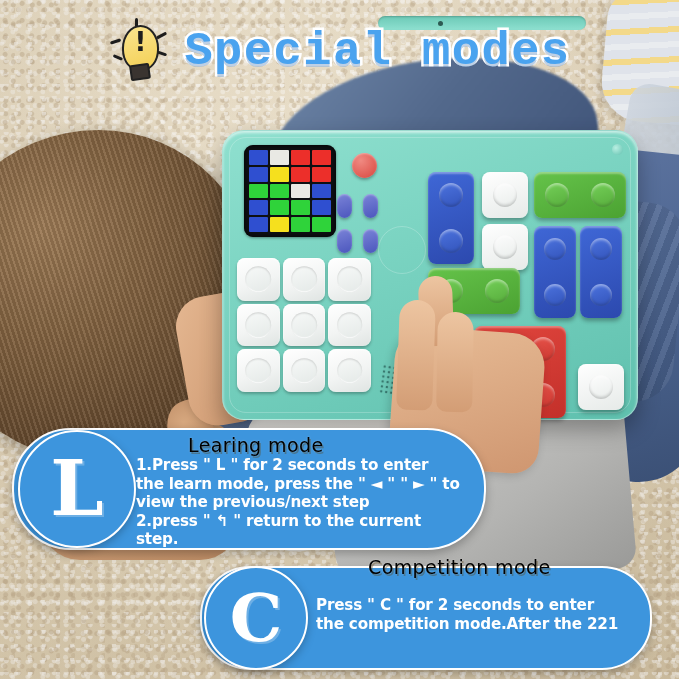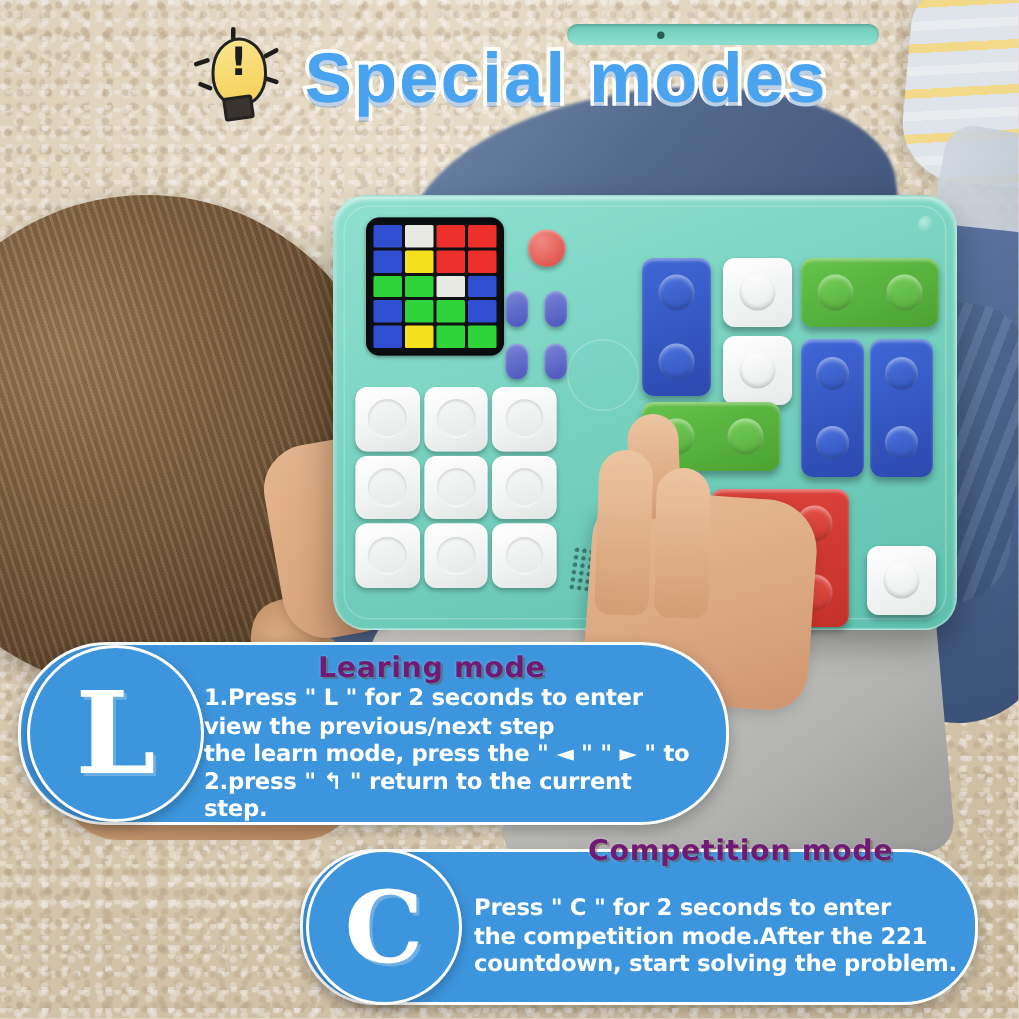--- a/index.html
+++ b/index.html
@@ -253,21 +253,21 @@
     font-family:"DejaVu Sans",sans-serif;text-align:center;
   }
   .ray{position:absolute;background:#1d1d1d;border-radius:2px;}
   .r1{left:2px;top:20px;width:11px;height:2.5px;transform:rotate(-18deg);}
   .r2{left:5px;top:36px;width:10px;height:2.5px;transform:rotate(22deg);}
   .r3{left:48px;top:14px;width:11px;height:2.5px;transform:rotate(-28deg);}
   .r4{left:49px;top:32px;width:10px;height:2.5px;transform:rotate(18deg);}
   .r5{left:27px;top:-2px;width:2.5px;height:9px;}
 
   .title{
-    font-family:Liberation Sans, sans-serif;
+    font-family:Liberation Mono, monospace;
     font-size:47px;font-weight:bold;letter-spacing:1.5px;
     color:#4aa3ef;
     -webkit-text-stroke:5px #ffffff;
     paint-order:stroke fill;
     text-shadow:0 3px 0 rgba(40,100,170,.30);
     white-space:nowrap;
   }
 
   
   .info-box{
@@ -288,25 +288,24 @@
   #learning-badge{left:18px;top:430px;width:114px;height:114px;}
   #competition-badge{left:204px;top:566px;width:100px;height:100px;}
   .badge-letter{
     color:#ffffff;font-family:"DejaVu Serif",serif;font-weight:bold;
     font-size:76px;line-height:1;
     text-shadow:2px 2px 0 rgba(255,255,255,.25);
   }
   #competition-badge .badge-letter{font-size:66px;}
 
   .box-title{
-    position:absolute;color:#701a75;font-weight:bold;
+    position:absolute;color:#000000;font-weight:normal;
     font-family:"DejaVu Sans",sans-serif;font-size:19px;letter-spacing:.4px;
     text-shadow:1.5px 1.5px 0 rgba(90,60,10,.35), 0 0 2px rgba(255,255,255,.35);
     white-space:nowrap;
-    margin-left:24px;
   }
   #learning-title{left:188px;top:434px;}
   #competition-title{left:368px;top:556px;}
 
   .box-body{
     position:absolute;color:#ffffff;font-family:"DejaVu Sans",sans-serif;
     font-size:15.2px;line-height:18.5px;font-weight:bold;letter-spacing:-.2px;
   }
   #learning-body{left:136px;top:456px;width:352px;}
   #competition-body{left:316px;top:596px;width:330px;}
@@ -441,30 +440,29 @@
     <div class="title">Special modes</div>
   </div>
 
   <div class="info-box" id="learning-box"></div>
   <div class="badge" id="learning-badge">
     <span class="badge-letter">L</span>
   </div>
   <div class="box-title" id="learning-title">Learing mode</div>
   <div class="box-body" id="learning-body">
       <div>1.Press " L " for 2 seconds to enter</div>
+      <div>the learn mode, press the " ◄ " " ► " to</div>
       <div>view the previous/next step</div>
-      <div>the learn mode, press the " ◄ " " ► " to</div>
       <div>2.press " ↰ " return to the current</div>
       <div>step.</div>
     </div>
 
   <div class="info-box" id="competition-box"></div>
   <div class="badge" id="competition-badge">
     <span class="badge-letter">C</span>
   </div>
   <div class="box-title" id="competition-title">Competition mode</div>
   <div class="box-body" id="competition-body">
       <div>Press " C " for 2 seconds to enter</div>
       <div>the competition mode.After the 221</div>
-      <div>countdown, start solving the problem.</div>
     </div>
 
 </div>
 
 </body></html>

